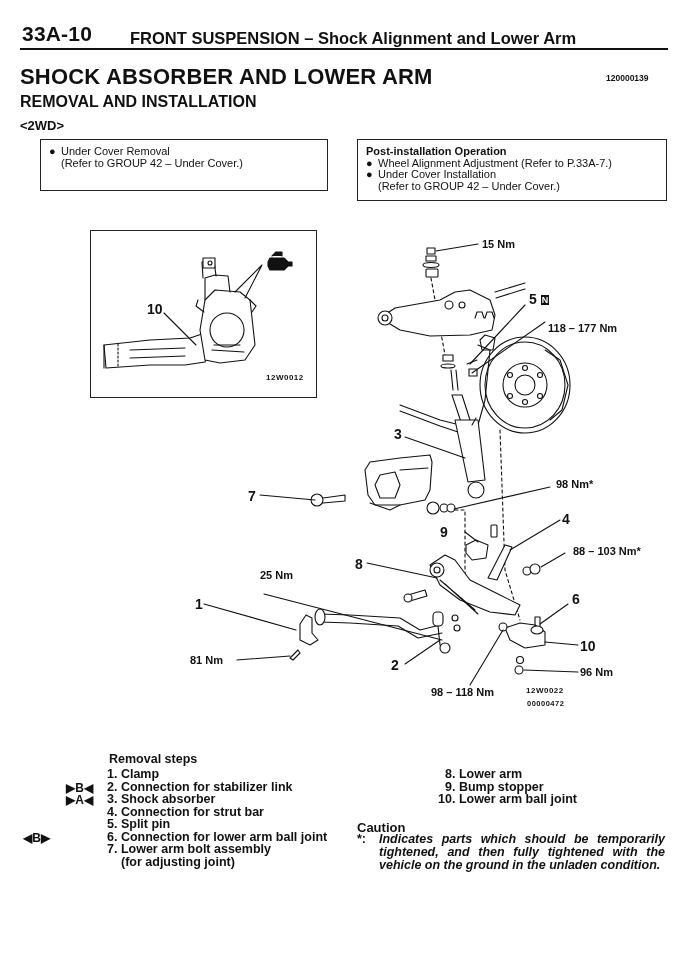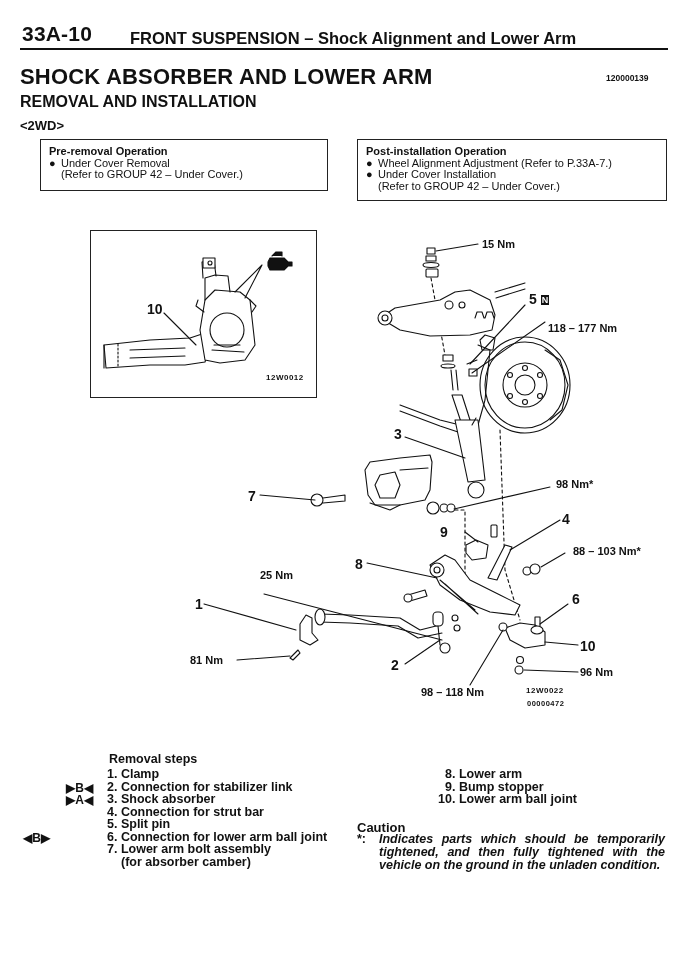--- a/index.html
+++ b/index.html
@@ -41,21 +41,20 @@
 <div class="abs hdr-code">33A-10</div>
 <div class="abs hdr-title">FRONT SUSPENSION – Shock Alignment and Lower Arm</div>
 <div class="abs hdr-rule"></div>
 
 <div class="abs title">SHOCK ABSORBER AND LOWER ARM</div>
 <div class="abs docid">120000139</div>
 <div class="abs subtitle">REMOVAL AND INSTALLATION</div>
 <div class="abs variant">&lt;2WD&gt;</div>
 
 <div class="abs opbox pre">
-  <div class="h">Pre-removal Operation</div>
   <div class="li">
     <span class="b">●</span>
     <span>Under Cover Removal</span>
   </div>
   <div class="ind">(Refer to GROUP 42 – Under Cover.)</div>
 </div>
 
 <div class="abs opbox post">
   <div class="h">Post-installation Operation</div>
   <div class="li">
@@ -229,35 +228,35 @@
 <div class="abs num" style="left:440px;top:524px;">9</div>
 <div class="abs lbl" style="left:573px;top:545px;">88 – 103 Nm*</div>
 <div class="abs num" style="left:355px;top:556px;">8</div>
 <div class="abs lbl" style="left:260px;top:569px;">25 Nm</div>
 <div class="abs num" style="left:195px;top:596px;">1</div>
 <div class="abs num" style="left:572px;top:591px;">6</div>
 <div class="abs num" style="left:580px;top:638px;">10</div>
 <div class="abs lbl" style="left:190px;top:654px;">81 Nm</div>
 <div class="abs num" style="left:391px;top:657px;">2</div>
 <div class="abs lbl" style="left:580px;top:666px;">96 Nm</div>
-<div class="abs lbl" style="left:406px;top:686px;padding-left:15px;">98 – 118 Nm</div>
+<div class="abs lbl" style="left:416px;top:686px;padding-left:15px;">98 – 118 Nm</div>
 <div class="abs code-sm" style="left:526px;top:686px;">12W0022</div>
 <div class="abs code-sm" style="left:527px;top:699px;font-size:7.5px;">00000472</div>
 
 <div class="abs steps-h">Removal steps</div>
 
 <div class="abs steps leftcol">
   <div class="row"><span>1.</span> <span>Clamp</span></div>
   <div class="row"><span>2.</span> <span>Connection for stabilizer link</span></div>
   <div class="row"><span>3.</span> <span>Shock absorber</span></div>
   <div class="row"><span>4.</span> <span>Connection for strut bar</span></div>
   <div class="row"><span>5.</span> <span>Split pin</span></div>
   <div class="row"><span>6.</span> <span>Connection for lower arm ball joint</span></div>
   <div class="row"><span>7.</span> <span>Lower arm bolt assembly</span></div>
-  <div class="row" style="padding-left:14px;"><span>(for absorber camber)</span></div>
+  <div class="row" style="padding-left:14px;"><span>(for adjusting joint)</span></div>
 </div>
 
 <div class="abs marker" style="left:66px;top:781px;">▶B◀</div>
 <div class="abs marker" style="left:66px;top:793px;">▶A◀</div>
 <div class="abs marker" style="left:23px;top:831px;">◀B▶</div>
 
 <div class="abs steps rightcol">
   <div class="row" style="padding-left:7px;"><span>8.</span> <span>Lower arm</span></div>
   <div class="row" style="padding-left:7px;"><span>9.</span> <span>Bump stopper</span></div>
   <div class="row"><span>10.</span> <span>Lower arm ball joint</span></div>

